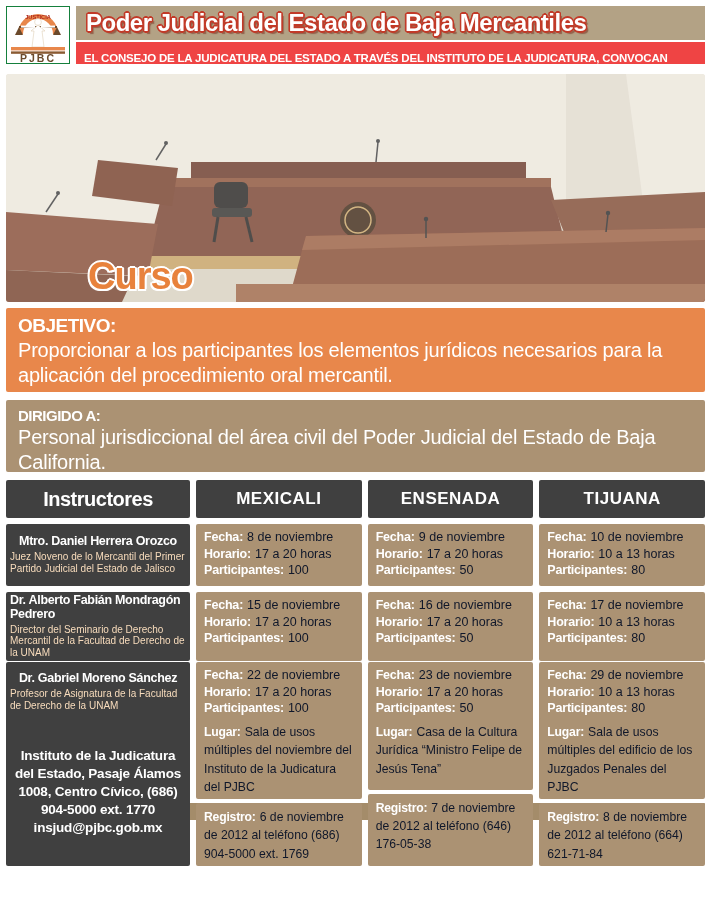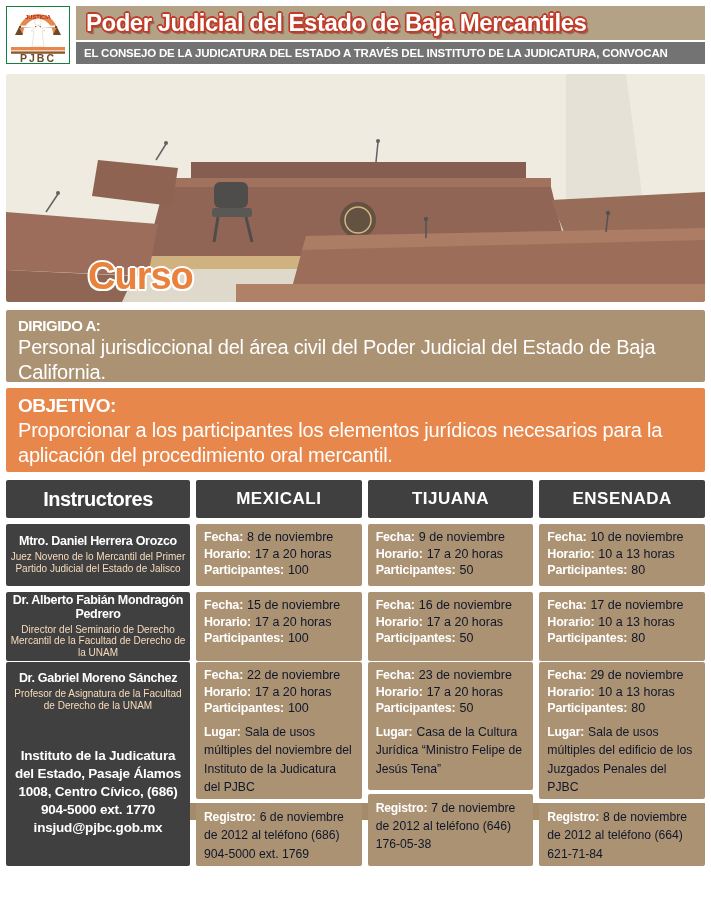--- a/index.html
+++ b/index.html
@@ -21,21 +21,21 @@
     padding:0 10px; margin-bottom:2px;
   }
   .title-bar .title {
     font-size:24px; font-weight:bold; color:#fff; white-space:nowrap; letter-spacing:-0.5px;
     text-shadow:
       1.6px 0 0 #c23a28, -1.6px 0 0 #c23a28, 0 1.6px 0 #c23a28, 0 -1.6px 0 #c23a28,
       1.2px 1.2px 0 #c23a28, -1.2px 1.2px 0 #c23a28, 1.2px -1.2px 0 #c23a28, -1.2px -1.2px 0 #c23a28,
       2.5px 2.5px 1px rgba(120,40,25,0.55);
   }
   .banner-bar {
-    background:#737373; flex:1; display:flex; align-items:center; padding:0 8px;
+    background:#ef4444; flex:1; display:flex; align-items:flex-end; padding:0 8px;
   }
   .banner-bar .banner {
     color:#fff; font-weight:bold; font-size:11.5px; letter-spacing:-0.2px; white-space:nowrap;
   }
 
   
   .photo {
     margin-top:10px; height:228px; position:relative; overflow:hidden;
     border-radius:3px; background:#ece7dc;
   }
@@ -87,21 +87,21 @@
   .thead-cell {
     display:flex; align-items:center; justify-content:center;
     color:#fff; font-weight:bold;
   }
   .thead-cell.first { font-size:20px; letter-spacing:-0.5px; }
   .thead-cell.city  { font-size:17px; letter-spacing:0.5px; }
 
   .row-1 { height:62px; } .row-2 { height:64px; } .row-3 { height:50px; }
   .instructor-cell {
     display:flex; flex-direction:column; align-items:center; justify-content:center;
-    text-align:center; padding:2px 4px; color:#fff;
+    text-align:left; padding:2px 4px; color:#fff;
   }
   .iname { font-weight:bold; font-size:12.5px; letter-spacing:-0.3px; line-height:1.1; }
   .ititle { font-size:10px; line-height:1.18; color:#f8dcbc; margin-top:2px; }
   .sched-cell { padding:5px 8px; color:#fff; }
   .fline { font-size:12.5px; line-height:1.32; }
   .flbl { font-weight:bold; color:#ffffff; margin-right:4px; letter-spacing:-0.2px; }
   .fval { color:#0f172a; }
 
   .footer-row { height:80px; margin-bottom:5px; }
   .contact-cell {
@@ -189,37 +189,37 @@
       <path d="M0,196 L128,202 L116,228 L0,228 Z" fill="#7a4834"></path>
       <rect x="230" y="210" width="469" height="18" fill="#a06a4c"></rect>
       <rect x="0" y="0" width="699" height="228" fill="#ffffff" opacity="0.16"></rect>
     </svg>
     <div class="hero-text">
       <span class="kicker">Curso</span>
     </div>
   </div>
 
 
+  <div class="info-box objetivo">
+    <div class="info-label">OBJETIVO:</div>
+    <div class="info-text">Proporcionar a los participantes los elementos jurídicos necesarios para la aplicación del procedimiento oral mercantil.</div>
+  </div>
+
   <div class="info-box dirigido">
     <div class="info-label">DIRIGIDO A:</div>
     <div class="info-text">Personal jurisdiccional del área civil del Poder Judicial del Estado de Baja California.</div>
   </div>
 
-  <div class="info-box objetivo">
-    <div class="info-label">OBJETIVO:</div>
-    <div class="info-text">Proporcionar a los participantes los elementos jurídicos necesarios para la aplicación del procedimiento oral mercantil.</div>
-  </div>
-
   <div class="table">
 
     <div class="trow thead-row">
       <div class="cell orange thead-cell first">Instructores</div>
       <div class="cell orange thead-cell city">MEXICALI</div>
+      <div class="cell orange thead-cell city">ENSENADA</div>
       <div class="cell orange thead-cell city">TIJUANA</div>
-      <div class="cell orange thead-cell city">ENSENADA</div>
     </div>
 
     <div class="trow row-1">
       <div class="cell orange instructor-cell">
         <div class="iname">Mtro. Daniel Herrera Orozco</div>
         <div class="ititle">Juez Noveno de lo Mercantil del Primer Partido Judicial del Estado de Jalisco</div>
       </div>
       <div class="cell taupe sched-cell">
         <div class="fline"><span class="flbl">Fecha:</span><span class="fval">8 de noviembre</span></div>
         <div class="fline"><span class="flbl">Horario:</span><span class="fval">17 a 20 horas</span></div>

